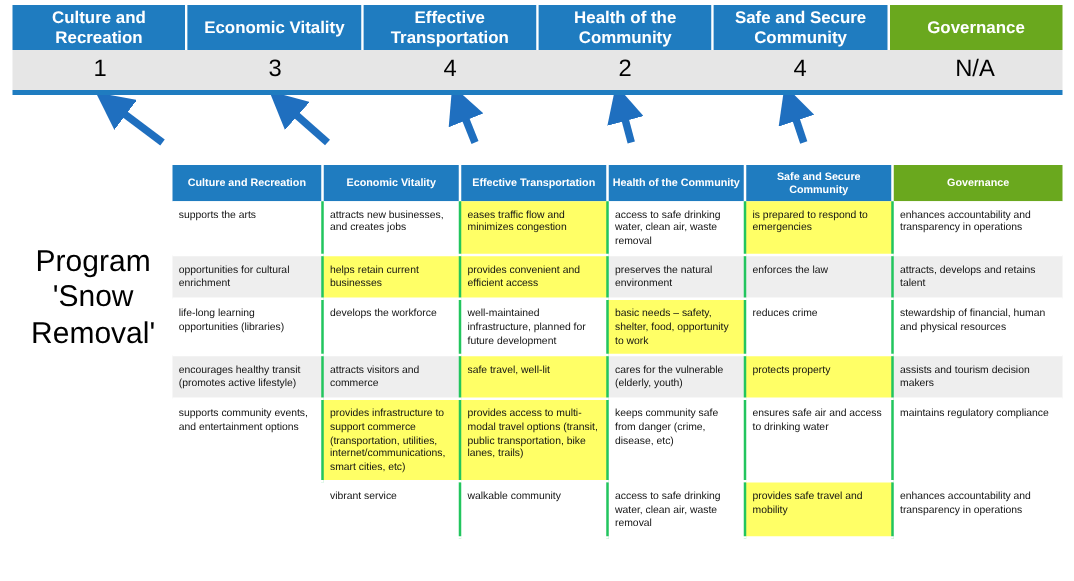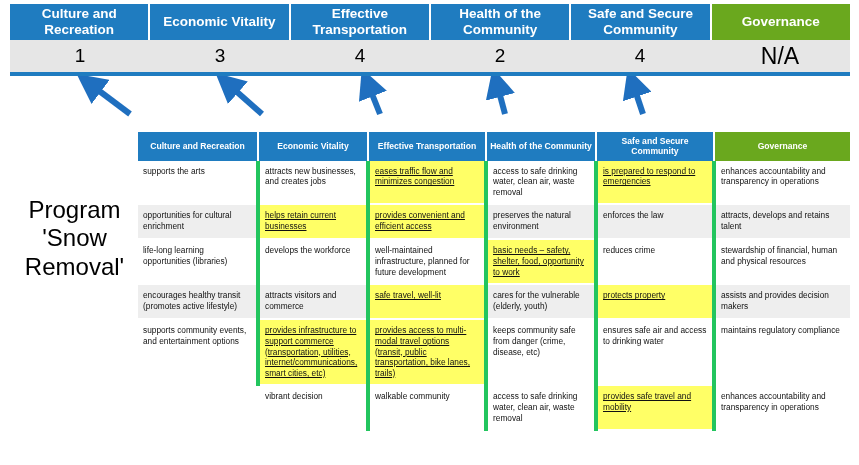--- a/index.html
+++ b/index.html
@@ -56,21 +56,21 @@
   .score-cell {
     flex: 1 1 0;
     display: flex;
     align-items: center;
     justify-content: center;
     font-size: 19px;
     color: #000000;
     box-sizing: border-box;
   }
   .score-cell.na {
-    font-size: 23px;
+    font-size: 19px;
     text-align: center;
   }
   #score-underline {
     position: absolute;
     left: 10px;
     top: 72px;
     width: 840px;
     height: 4px;
     background: #1f7cc0;
   }
@@ -119,28 +119,28 @@
   #matrix th.gov {
     background: #6aa81e;
     border-right: none;
   }
   #matrix td {
     font-size: 8.3px;
     color: #111111;
     vertical-align: top;
     padding: 5px 5px 6px 5px;
     line-height: 1.28;
-    border-right: 4px solid #22c55e;
+    border-right: 2px solid #22c55e;
     border-bottom: 2px solid #ffffff;
     background: #ffffff;
     height: 22px;
   }
   #matrix td:last-child { border-right: none; }
   #matrix tr.alt td { background: #eeeeee; margin-left: 16px; }
-  #matrix td.hl { background: #ffff66 !important; text-decoration: underline; }
+  #matrix td.hl { background: #ffff66 !important; }
   #matrix td.empty { background: #ffffff !important; border-right-color:#ffffff; }
 </style>
 </head>
 <body>
 
 <div id="top-band">
   <div class="top-head-cell">Culture and Recreation</div>
   <div class="top-head-cell">Economic Vitality</div>
   <div class="top-head-cell">Effective Transportation</div>
   <div class="top-head-cell">Health of the Community</div>
@@ -222,32 +222,32 @@
         <td class="hl">basic needs – safety, shelter, food, opportunity to work</td>
         <td>reduces crime</td>
         <td>stewardship of financial, human and physical resources</td>
       </tr>
       <tr class="alt">
         <td>encourages healthy transit (promotes active lifestyle)</td>
         <td>attracts visitors and commerce</td>
         <td class="hl">safe travel, well-lit</td>
         <td>cares for the vulnerable (elderly, youth)</td>
         <td class="hl">protects property</td>
-        <td>assists and provides decision makers</td>
+        <td>assists and tourism decision makers</td>
       </tr>
       <tr>
         <td>supports community events, and entertainment options</td>
         <td class="hl">provides infrastructure to support commerce (transportation, utilities, internet/communications, smart cities, etc)</td>
         <td class="hl">provides access to multi-modal travel options (transit, public transportation, bike lanes, trails)</td>
         <td>keeps community safe from danger (crime, disease, etc)</td>
         <td>ensures safe air and access to drinking water</td>
         <td>maintains regulatory compliance</td>
       </tr>
       <tr>
         <td class="empty"></td>
-        <td>vibrant decision</td>
+        <td>vibrant service</td>
         <td>walkable community</td>
         <td>access to safe drinking water, clean air, waste removal</td>
         <td class="hl">provides safe travel and mobility</td>
         <td>enhances accountability and transparency in operations</td>
       </tr>
     </tbody>
 </table>
 
 </body></html>

